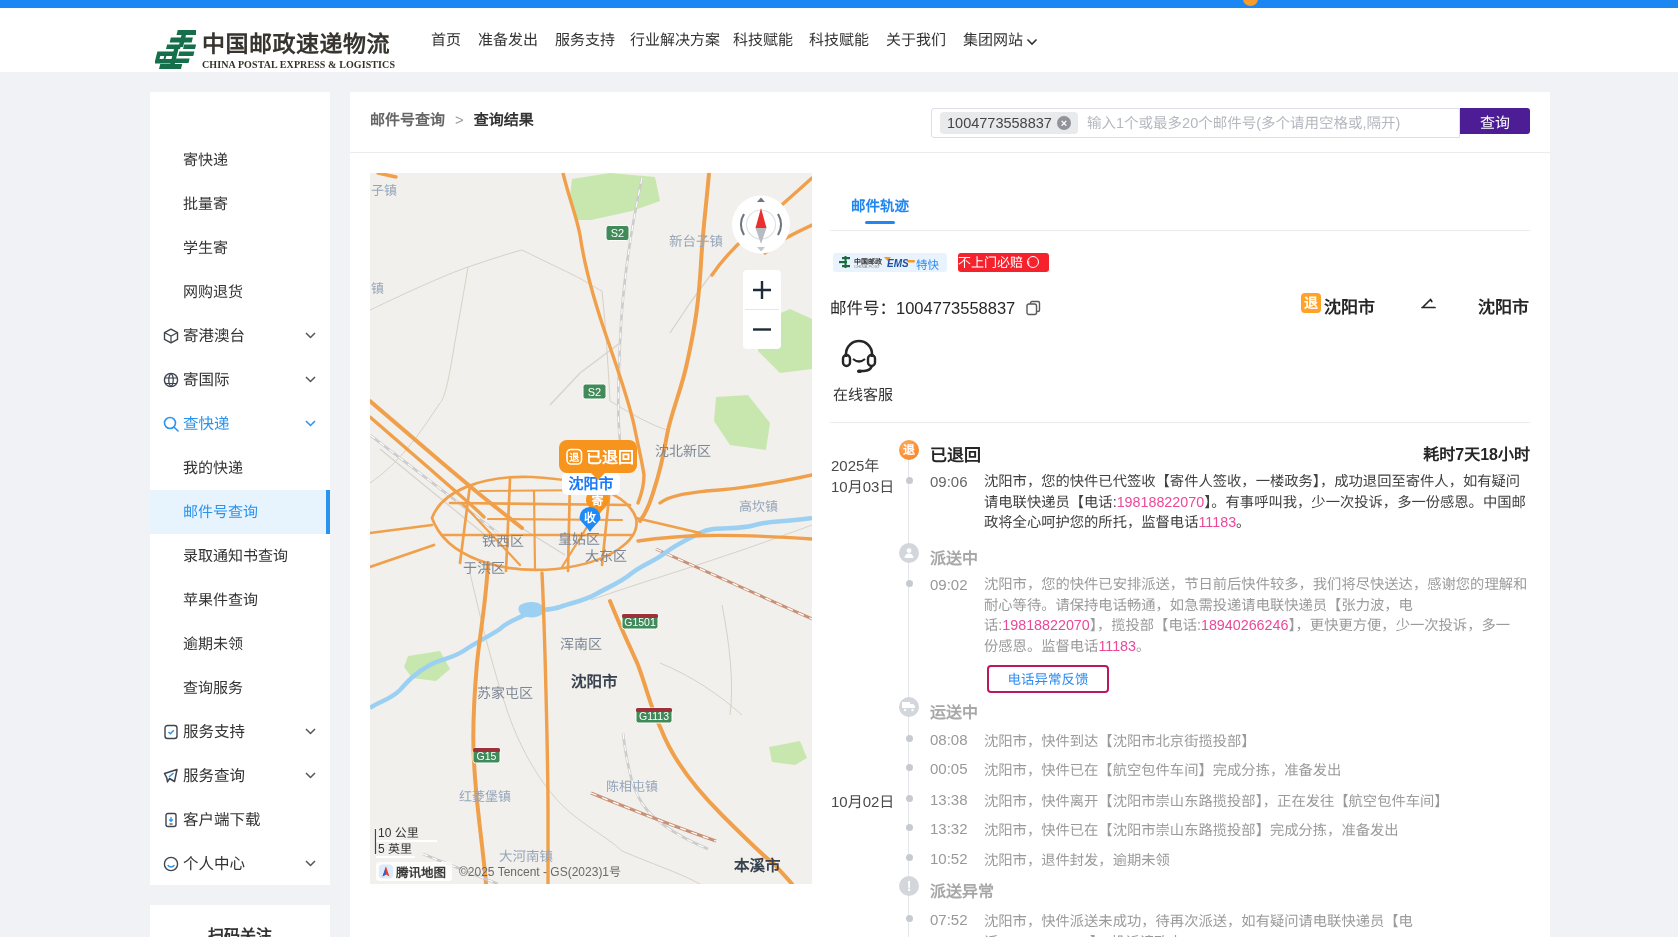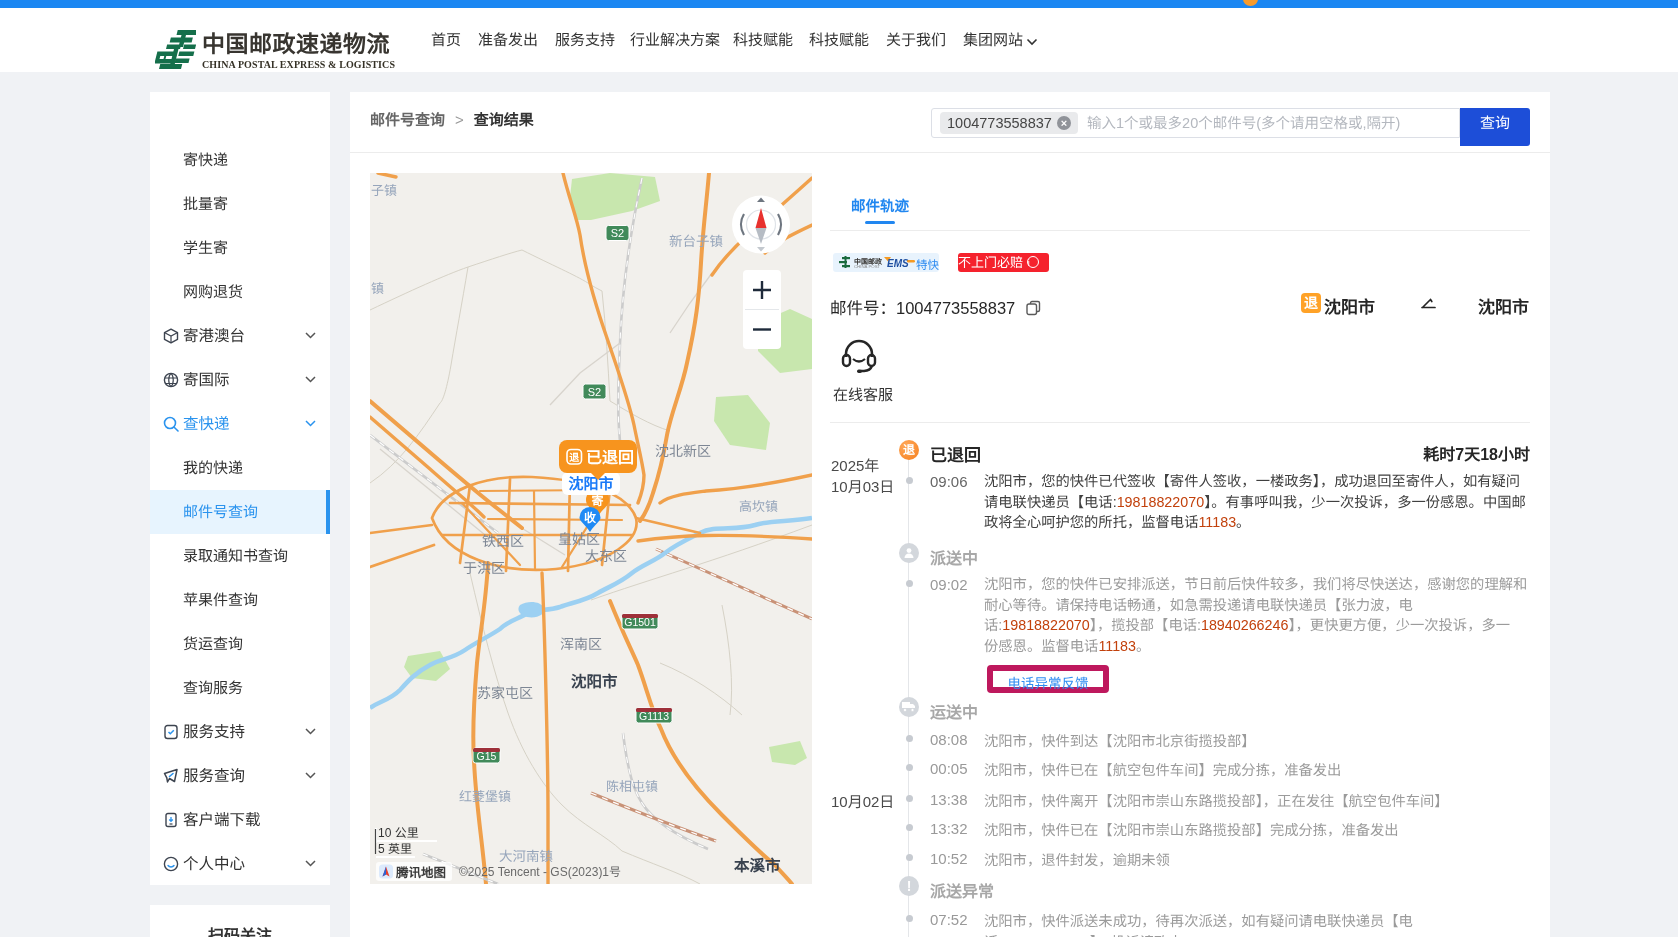--- a/index.html
+++ b/index.html
@@ -25,48 +25,48 @@
 #sidebar2{left:150px;top:905px;width:180px;height:36px;background:#fff;text-align:center}
 #sidebar2 span{font-size:16px;font-weight:700;color:#333;position:relative;top:17px}
 #main{left:350px;top:92px;width:1200px;height:845px;background:#fff}
 #bc{position:absolute;left:20px;top:16px;font-size:15px;color:#666;font-weight:700}
 #bc .gt{color:#999;font-weight:400;margin:0 10px}
 #bc b{color:#333}
 #searchbox{position:absolute;left:581px;top:16px;width:529px;height:30px;border:1px solid #dcdfe6;border-radius:3px 0 0 3px;background:#fff}
 #pill{position:absolute;left:8px;top:3px;height:22px;background:#e9eaec;border-radius:4px;padding:0 7px;font-size:14.5px;line-height:22px;color:#454545}
 #pill .x{display:inline-block;width:14px;height:14px;border-radius:50%;background:#909399;color:#fff;font-size:11px;line-height:14px;text-align:center;vertical-align:1px;margin-left:5px;font-weight:700}
 #ph{position:absolute;left:155px;top:0;line-height:28px;font-size:14.5px;color:#b4b8bf;white-space:nowrap}
-#qbtn{position:absolute;left:1110px;top:16px;width:70px;height:38px;background:#1d4ed8;border-radius:0 3px 3px 0;color:#fff;font-size:15px;text-align:center;line-height:30px}
+#qbtn{position:absolute;left:1110px;top:16px;width:70px;height:26px;background:#4c1d95;border-radius:0 3px 3px 0;color:#fff;font-size:15px;text-align:center;line-height:30px}
 #hdiv{position:absolute;left:0;top:60px;width:1200px;height:1px;background:#ececec}
 #mapwrap{position:absolute;left:20px;top:81px;width:442px;height:711px;overflow:hidden;background:#f2f0ec}
 
 #tab{position:absolute;left:501px;top:102px;font-size:14.5px;font-weight:700;color:#2187f0}
 #tabline{position:absolute;left:515px;top:129px;width:30px;height:3px;background:#2187f0;border-radius:2px}
 .rdiv{position:absolute;left:480px;width:700px;height:1px;background:#ececec}
-#emsbadge{position:absolute;left:483px;top:161px;width:106px;height:19px;background:#e8f3fd;border-radius:3px}
+#emsbadge{position:absolute;left:483px;top:161px;width:114px;height:19px;background:#e8f3fd;border-radius:3px}
 #redbadge{position:absolute;left:608px;top:161px;width:91px;height:19px;background:#f5222d;border-radius:3px;color:#fff;font-size:13px;line-height:19px;}
 #mailno{position:absolute;left:480px;top:203px;font-size:16.5px;font-weight:400;color:#262626}
 #route{position:absolute;left:951px;top:201px;width:230px;height:24px}
 #cs-ic{position:absolute;left:491px;top:245px;width:36px;height:38px}
 #cs-tx{position:absolute;left:483px;top:291px;font-size:15px;color:#333}
 
 .tl-line{position:absolute;left:557.5px;top:358px;width:1.5px;height:487px;background:#e4e6e9}
 .node{position:absolute;left:549px;width:20px;height:20px;border-radius:50%}
 .node.grey{background:#d3d7dc}
 .ndot{position:absolute;left:555.5px;width:7px;height:7px;border-radius:50%;background:#c7cbd1}
 .ntime{position:absolute;left:580px;font-size:15px;color:#999;white-space:nowrap}
 .ntime.dk{color:#666}
 .ntitle{position:absolute;left:580px;font-size:17px;font-weight:700;color:#262626;white-space:nowrap}
 .ntitle.grey{color:#a8a8a8;font-weight:700;font-size:16px}
 .ntext{position:absolute;left:634px;font-size:14.3px;line-height:20.5px;color:#404040;white-space:nowrap}
 .ntext.grey{color:#9b9b9b}
-.ntext a{color:#c2410c;text-decoration:none}
+.ntext a{color:#ec4899;text-decoration:none}
 .ndate{position:absolute;left:481px;font-size:15px;color:#4a4a4a;white-space:nowrap}
 #dur{position:absolute;left:980px;top:349px;width:200px;font-size:16px;font-weight:700;color:#262626;text-align:right}
-#fbbtn{position:absolute;left:637px;top:573px;width:122px;height:28px;border:6px solid #be185d;border-radius:4px;color:#2e8df2;font-size:13.5px;text-align:center;line-height:26px}
+#fbbtn{position:absolute;left:637px;top:573px;width:122px;height:28px;border:2px solid #be185d;border-radius:4px;color:#2e8df2;font-size:13.5px;text-align:center;line-height:26px}
 </style>
 </head>
 <body>
 <div class="abs" id="topbar">
     <div class="dot"></div>
   </div>
 <div class="abs" id="header">
   <svg class="abs" style="left:155px;top:22px" width="41" height="39" viewBox="0 0 41 39">
     <g fill="#156f4b" transform="skewX(-14)" transform-origin="20 19">
       <rect x="18" y="0" width="22" height="5"></rect>
@@ -146,21 +146,21 @@
   <div class="srow active" style="top:398px">
       <span class="tx2">邮件号查询</span>
     </div>
   <div class="srow" style="top:442px">
       <span class="tx2">录取通知书查询</span>
     </div>
   <div class="srow" style="top:486px">
       <span class="tx2">苹果件查询</span>
     </div>
   <div class="srow" style="top:530px">
-      <span class="tx2">货运查询</span>
+      <span class="tx2">逾期未领</span>
     </div>
   <div class="srow" style="top:574px">
       <span class="tx2">查询服务</span>
     </div>
   <div class="srow" style="top:618px">
     <svg class="ic" viewBox="0 0 16 16">
         <rect x="2" y="1.5" width="12" height="13" rx="2.5" fill="none" stroke="#3d4450" stroke-width="1.4"></rect>
         <path d="M5.5 8 L7.3 9.8 L10.8 6.2" fill="none" stroke="#2a93ee" stroke-width="1.5"></path>
       </svg>
     <span class="tx">服务支持</span>

